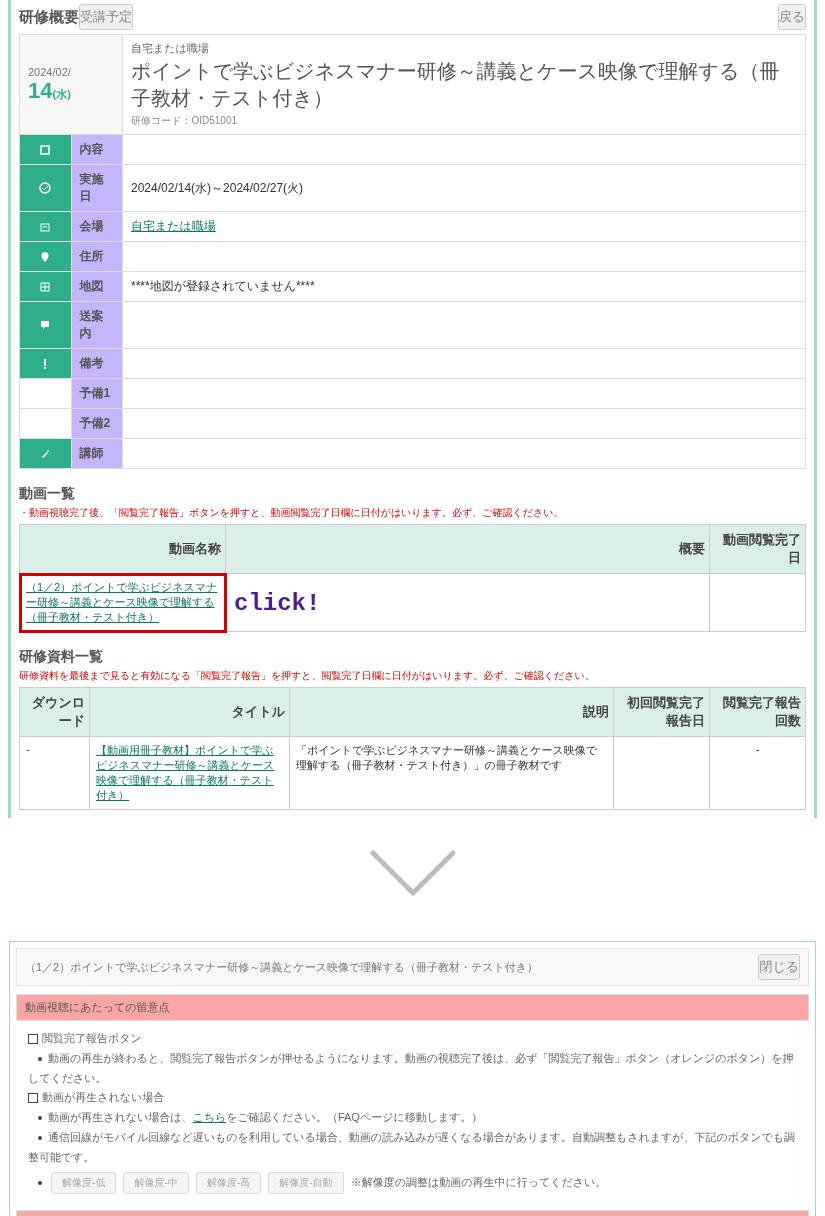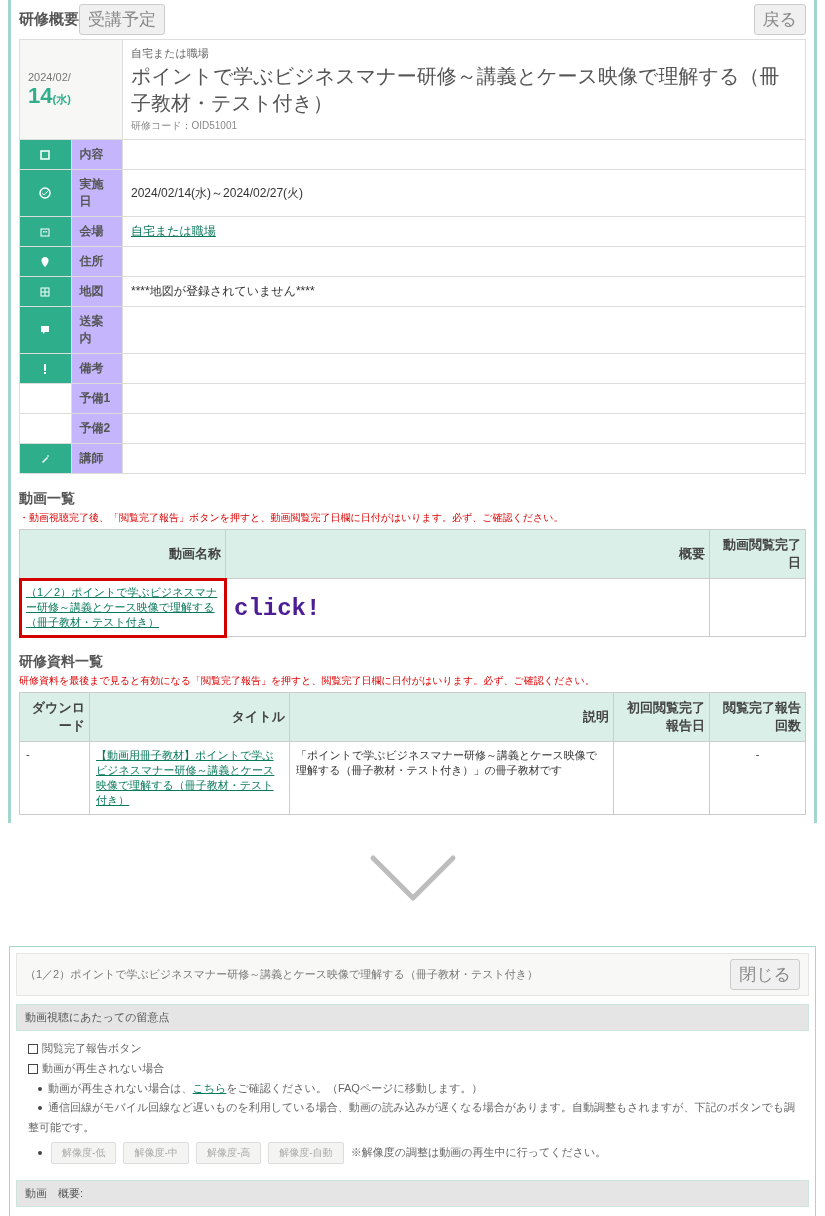--- a/index.html
+++ b/index.html
@@ -1,19 +1,19 @@
 <!DOCTYPE html>
 <html><head>
 <meta charset="utf-8">
 <style>
   body{margin:0;font-family:"Meiryo","MS PGothic",sans-serif;font-size:12px;color:#333;background:#fff}
   .frame{border-left:3px solid #a3d7cd;border-right:3px solid #a3d7cd;margin:0 auto;width:809px;padding:0 8px;box-sizing:border-box}
   .hdr{display:flex;align-items:center;padding:4px 0}
   .sect-title{font-size:15px;font-weight:bold;color:#555}
-  .btn{background:#f0f0f0;border:1px solid #ccc;border-radius:3px;padding:3px 8px;font-size:17px;color:#888;cursor:pointer}
+  .btn{background:#f0f0f0;border:1px solid #ccc;border-radius:3px;padding:3px 0;font-size:13px;color:#888;cursor:pointer}
   .btn-r{margin-left:auto}
   .tbl{width:100%;border-collapse:collapse;table-layout:fixed}
   .tbl td,.tbl th{border:1px solid #ddd;padding:6px 8px;font-size:12px;text-align:left}
   .datecell{background:#f7f7f5;text-align:center;vertical-align:middle;width:86px}
   .date-top{font-size:11px;color:#777}
   .date-day{font-size:22px;color:#2fae8c;font-weight:bold}
   .date-day small{font-size:11px}
   .title-sub{font-size:11px;color:#666}
   .title-main{font-size:20px;color:#555;font-weight:normal;margin:2px 0}
   .code{font-size:10px;color:#888}
@@ -25,21 +25,21 @@
   .warn{font-size:10px;color:#d00;margin:0 0 4px;line-height:1.5}
   .grid{width:100%;border-collapse:collapse}
   .grid th{background:#d9efe8;border:1px solid #ccc;padding:6px 4px;font-size:13px;color:#444;font-weight:bold;text-align:right}
   .grid td{border:1px solid #ccc;padding:6px 6px;font-size:11px;vertical-align:top}
   .lnk{color:#0a7a5c;text-decoration:underline}
   .clickbox{outline:3px solid #d30000;outline-offset:-2px;position:relative}
   .clicklabel{position:absolute;color:#4c1d95;font-size:24px;font-weight:bold;font-family:Liberation Mono, monospace;top:16px;left:214px}
   .arrow{text-align:center;margin:30px 0}
   .frame2{border:1px solid #a3d7cd;margin:0 auto;width:807px;background:#fff;padding:6px;box-sizing:border-box;position:relative}
   .panel-hdr{background:#f8f8f6;border:1px solid #e6e6e3;padding:5px 8px;font-size:11px;color:#777;display:flex;align-items:center}
-  .green-head{background:#e5e5e5;border:1px solid #cde6dd;padding:5px 8px;font-size:11px;color:#555;margin-top:8px}
+  .green-head{background:#fca5a5;border:1px solid #cde6dd;padding:5px 8px;font-size:11px;color:#555;margin-top:8px}
   .pad{padding:8px 12px;font-size:11px;color:#666;line-height:1.8}
   .sq{display:inline-block;width:8px;height:8px;border:1px solid #444;margin-right:4px;vertical-align:middle}
   .dot{display:inline-block;width:4px;height:4px;background:#444;border-radius:50%;margin:0 6px 0 10px;vertical-align:middle}
   .sbtn{background:#f4f4f2;border:1px solid #ddd;border-radius:2px;padding:3px 10px;font-size:10px;color:#aaa;margin-right:4px}
 </style>
 </head>
 <body>
 
 <div class="frame">
   <div class="hdr">
@@ -216,20 +216,21 @@
 
 <div class="frame2">
   <div class="panel-hdr">
     <span>（1／2）ポイントで学ぶビジネスマナー研修～講義とケース映像で理解する（冊子教材・テスト付き）</span>
     <button class="btn btn-r">閉じる</button>
   </div>
 
   <div class="green-head">動画視聴にあたっての留意点</div>
   <div class="pad">
     <div><span class="sq"></span><span>閲覧完了報告ボタン</span></div>
+    <div><span class="dot"></span><span>動画の再生が終わると、閲覧完了報告ボタンが押せるようになります。動画の視聴完了後は、必ず「閲覧完了報告」ボタン（オレンジのボタン）を押してください。</span></div>
     <div><span class="sq"></span><span>動画が再生されない場合</span></div>
     <div><span class="dot"></span><span>動画が再生されない場合は、</span><a href="#" class="lnk">こちら</a><span>をご確認ください。（FAQページに移動します。）</span></div>
     <div><span class="dot"></span><span>通信回線がモバイル回線など遅いものを利用している場合、動画の読み込みが遅くなる場合があります。自動調整もされますが、下記のボタンでも調整可能です。</span></div>
     <div style="margin-top:4px">
       <span class="dot"></span>
       <button class="sbtn">解像度-低</button>
       <button class="sbtn">解像度-中</button>
       <button class="sbtn">解像度-高</button>
       <button class="sbtn">解像度-自動</button>
       <span>※解像度の調整は動画の再生中に行ってください。</span>

